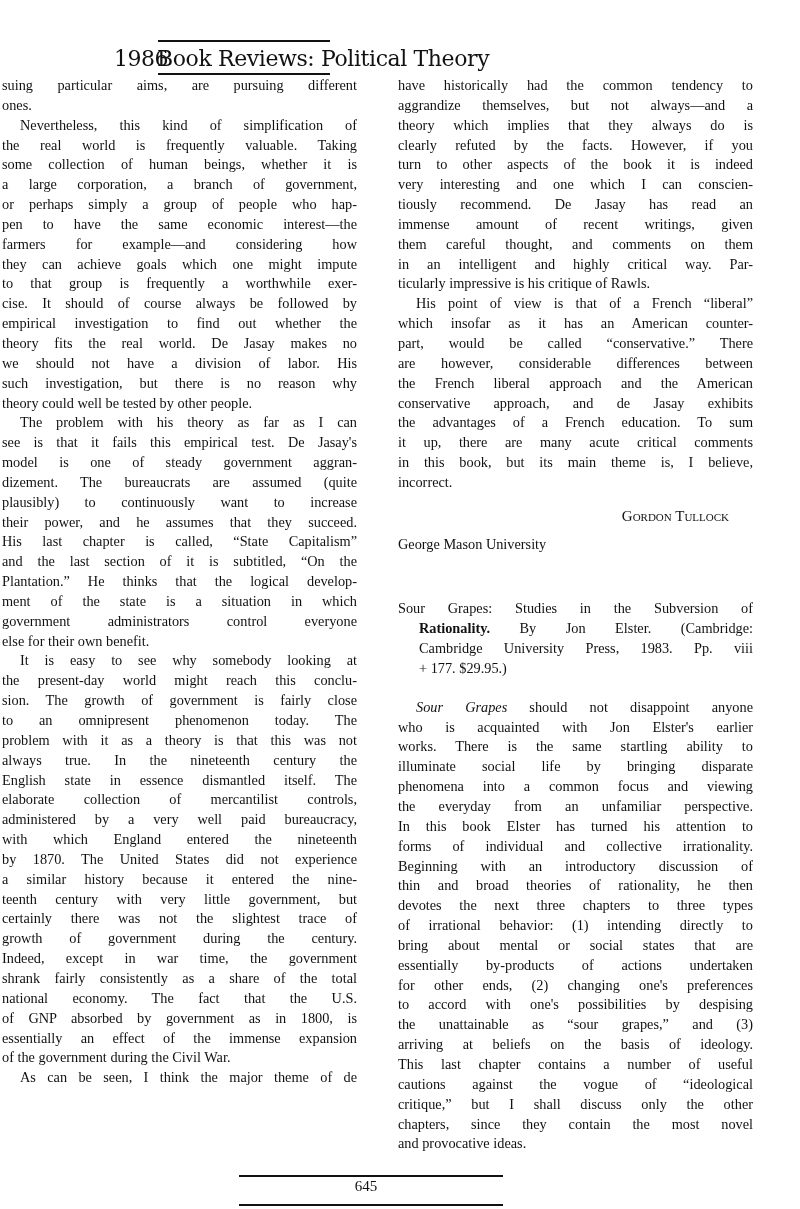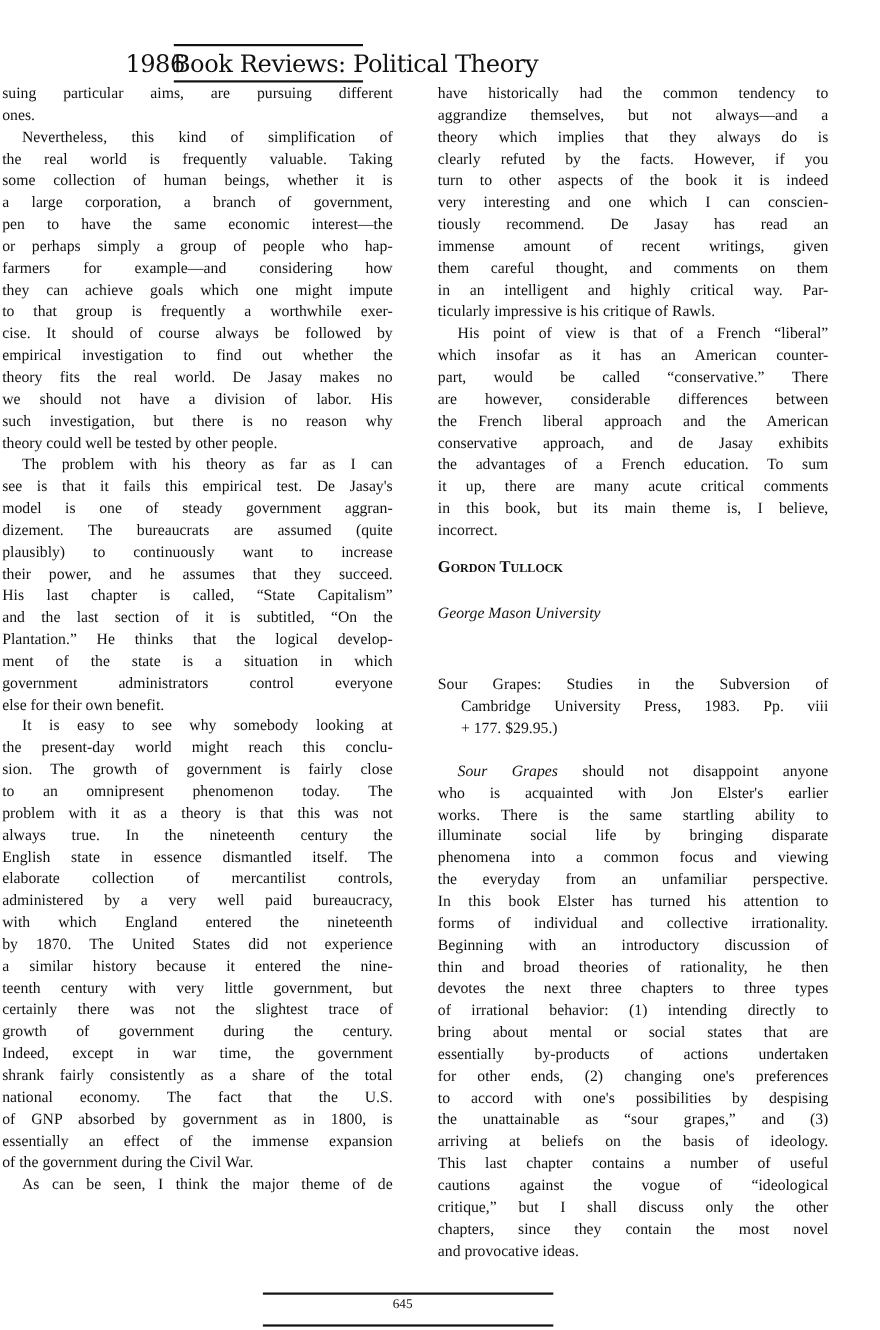--- a/index.html
+++ b/index.html
@@ -12,51 +12,51 @@
   .header .rule-bot { position: absolute; left: 158px; top: 33px; width: 172px; height: 2px; background: #111; }
 
   .col { position: absolute; top: 76px; width: 355px; font-size: 14.3px; line-height: 19.85px;
          text-align: justify; font-family: "Liberation Serif", "DejaVu Serif", serif; }
   .col.left { left: 2px; }
   .col.right { left: 398px; }
   .col .line { display: block; text-align: justify; text-align-last: justify; white-space: nowrap; }
   .col .line.last { text-align-last: left; }
   .col .line.ind { padding-left: 18px; }
 
-  .signature { text-align: left; padding-right: 24px; margin-top: 14px; font-variant: small-caps; font-size: 15px; font-weight: bold; }
-  .affil { font-style: italic; margin-top: 22px; }
+  .signature { text-align: right; padding-right: 24px; margin-top: 14px; font-variant: small-caps; font-size: 15px; }
+  .affil { margin-top: 8px; }
   .review-head { margin-top: 45px; }
   .review-head .l1 { font-weight: normal; }
   .review-head .cont { padding-left: 21px; }
   .gap { height: 19px; }
 
   .footer-rule { position: absolute; left: 239px; width: 264px; height: 2px; background: #111; }
-  .page-number { position: absolute; top: 1178px; left: 0; width: 732px; text-align: center; font-size: 12px;
+  .page-number { position: absolute; top: 1178px; left: 0; width: 732px; text-align: center; font-size: 15px;
                  font-family: "Liberation Serif", serif; }
   i { font-style: italic; }
 </style>
 </head>
 <body>
 
 <div class="header">
   <div class="rule-top"></div>
   <span class="year">1986</span>
   <span class="title">Book Reviews: Political Theory</span>
   <div class="rule-bot"></div>
 </div>
 
 <div class="col left" id="left-col">
     <span class="line">suing particular aims, are pursuing different</span>
     <span class="line last">ones.</span>
     <span class="line ind">Nevertheless, this kind of simplification of</span>
     <span class="line">the real world is frequently valuable. Taking</span>
     <span class="line">some collection of human beings, whether it is</span>
     <span class="line">a large corporation, a branch of government,</span>
+    <span class="line">or perhaps simply a group of people who hap-</span>
     <span class="line">pen to have the same economic interest—the</span>
-    <span class="line">or perhaps simply a group of people who hap-</span>
     <span class="line">farmers for example—and considering how</span>
     <span class="line">they can achieve goals which one might impute</span>
     <span class="line">to that group is frequently a worthwhile exer-</span>
     <span class="line">cise. It should of course always be followed by</span>
     <span class="line">empirical investigation to find out whether the</span>
     <span class="line">theory fits the real world. De Jasay makes no</span>
     <span class="line">we should not have a division of labor. His</span>
     <span class="line">such investigation, but there is no reason why</span>
     <span class="line last">theory could well be tested by other people.</span>
     <span class="line ind">The problem with his theory as far as I can</span>
@@ -117,20 +117,21 @@
       <span class="line">the advantages of a French education. To sum</span>
       <span class="line">it up, there are many acute critical comments</span>
       <span class="line">in this book, but its main theme is, I believe,</span>
       <span class="line last">incorrect.</span>
     </div>
   <div class="signature">Gordon Tullock</div>
   <div class="affil">George Mason University</div>
 
   <div class="review-head">
     <span class="line l1">Sour Grapes: Studies in the Subversion of</span>
+    <span class="line cont"><b>Rationality.</b><span> By Jon Elster. (Cambridge:</span></span>
     <span class="line cont">Cambridge University Press, 1983. Pp. viii</span>
     <span class="line cont last">+ 177. $29.95.)</span>
   </div>
   <div class="gap"></div>
   <span class="line ind"><i>Sour Grapes</i><span> should not disappoint anyone</span></span>
   <div id="review-lines">
       <span class="line">who is acquainted with Jon Elster's earlier</span>
       <span class="line">works. There is the same startling ability to</span>
       <span class="line">illuminate social life by bringing disparate</span>
       <span class="line">phenomena into a common focus and viewing</span>

